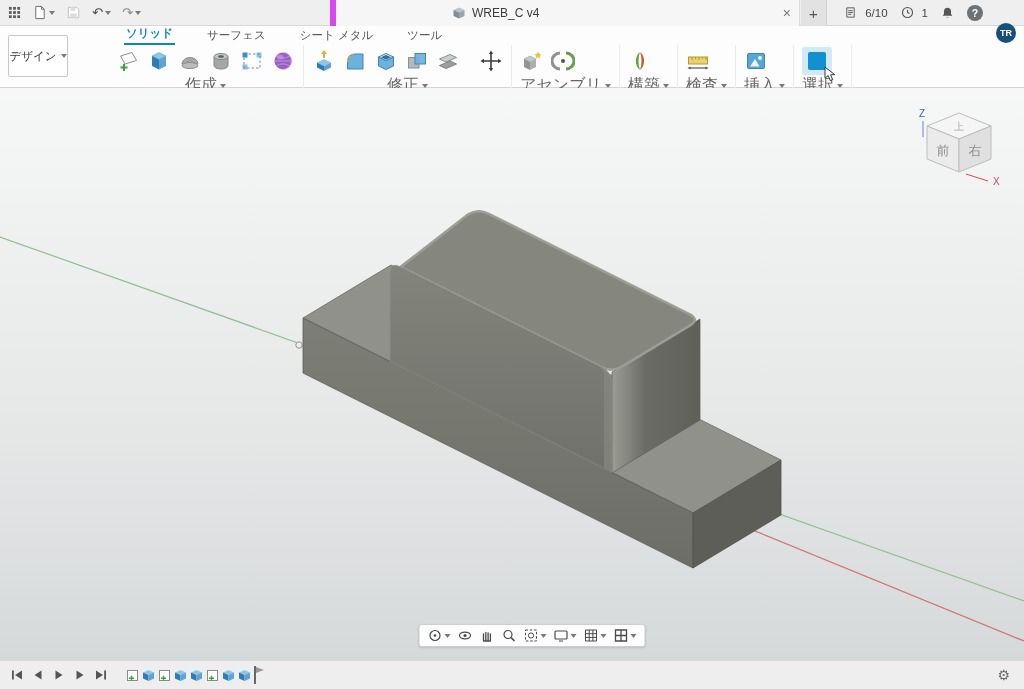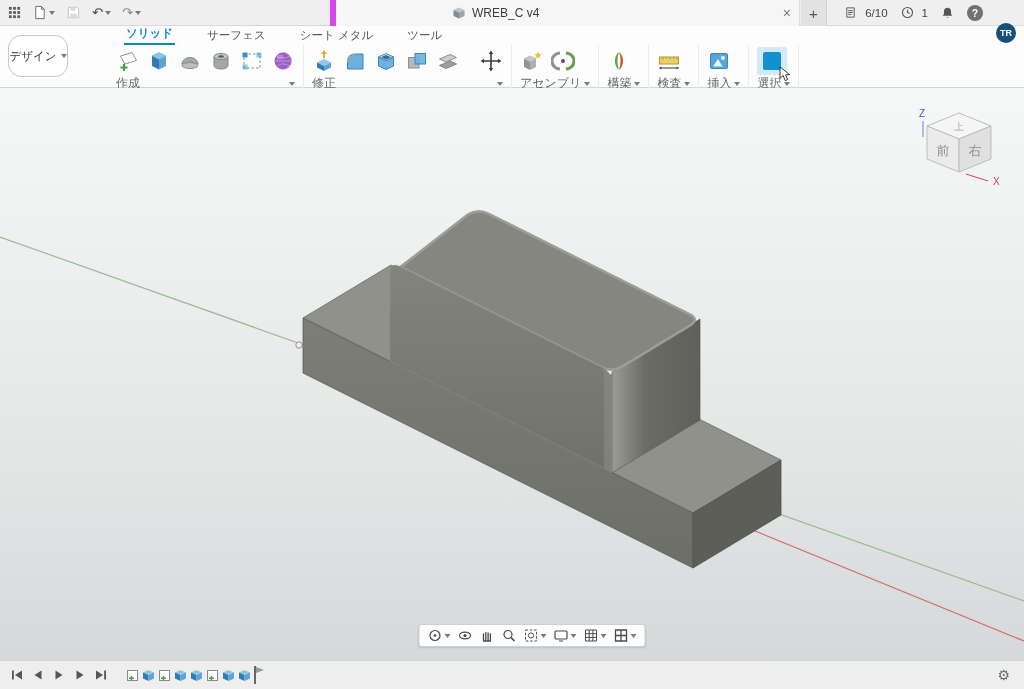--- a/index.html
+++ b/index.html
@@ -25,33 +25,33 @@
   .tb-right { position:absolute; right:8px; display:flex; align-items:center; gap:13px; }
   .jobwrap { display:flex; align-items:center; gap:8px; font-size:11.5px; color:#444; }
   .helpcircle { width:16px; height:16px; border-radius:50%; background:#6d7276; color:#fff;
     font-size:10.5px; font-weight:bold; display:flex; align-items:center; justify-content:center; }
   .avatar { width:20px; height:20px; border-radius:50%; background:#174f7c; color:#fff;
     font-size:9px; font-weight:bold; display:flex; align-items:center; justify-content:center;margin-top:40px; }
 
   
   .toolbar { height:62px; background:#fdfdfd; border-bottom:1px solid #d6d6d6; display:flex; }
   .workspace-btn { width:60px; height:42px; margin:9px 8px 0 8px; border:1px solid #c9c9c9;
-    border-radius:13px; background:#fff; display:flex; align-items:center; justify-content:center;
+    border-radius:2px; background:#fff; display:flex; align-items:center; justify-content:center;
     gap:4px; font-size:11.5px; color:#333; cursor:pointer; }
   .ribbon { flex:1; display:flex; flex-direction:column; }
   .tabs-row { height:19px; display:flex; align-items:flex-end; gap:30px; padding-left:48px;
     font-size:11.5px; color:#555; }
   .rtab { padding:0 2px 2px; cursor:pointer; white-space:nowrap; }
   .rtab.active { color:#0b85c8; font-weight:bold; border-bottom:2px solid #0b85c8; }
   .groups-row { flex:1; display:flex; align-items:stretch; }
   .tgroup { display:flex; flex-direction:column; justify-content:space-between;
     padding:2px 8px 3px; border-right:1px solid #ececec; }
   .tgroup.first { padding-left:40px; }
   .gicons { display:flex; align-items:center; gap:7px; height:28px; }
-  .glabel { font-size:12px; color:#666; display:flex; align-items:center; justify-content:space-between;
+  .glabel { font-size:16px; color:#666; display:flex; align-items:center; justify-content:center;
     gap:3px; cursor:pointer; white-space:nowrap; }
   .i { width:24px; height:24px; display:block; cursor:pointer; }
   .move-ico { margin-left:12px; }
   .tile { width:30px; height:28px; background:#d2e9f7; border-radius:2px; display:flex;
     align-items:center; justify-content:center; position:relative; cursor:pointer; }
   .tile .cursor { position:absolute; right:-5px; bottom:-7px; }
 
   
   .viewport { position:relative; height:572px;
     background:linear-gradient(180deg,#f6f7f7 0%,#e7e9e9 55%,#d6d9da 100%); overflow:hidden; }

